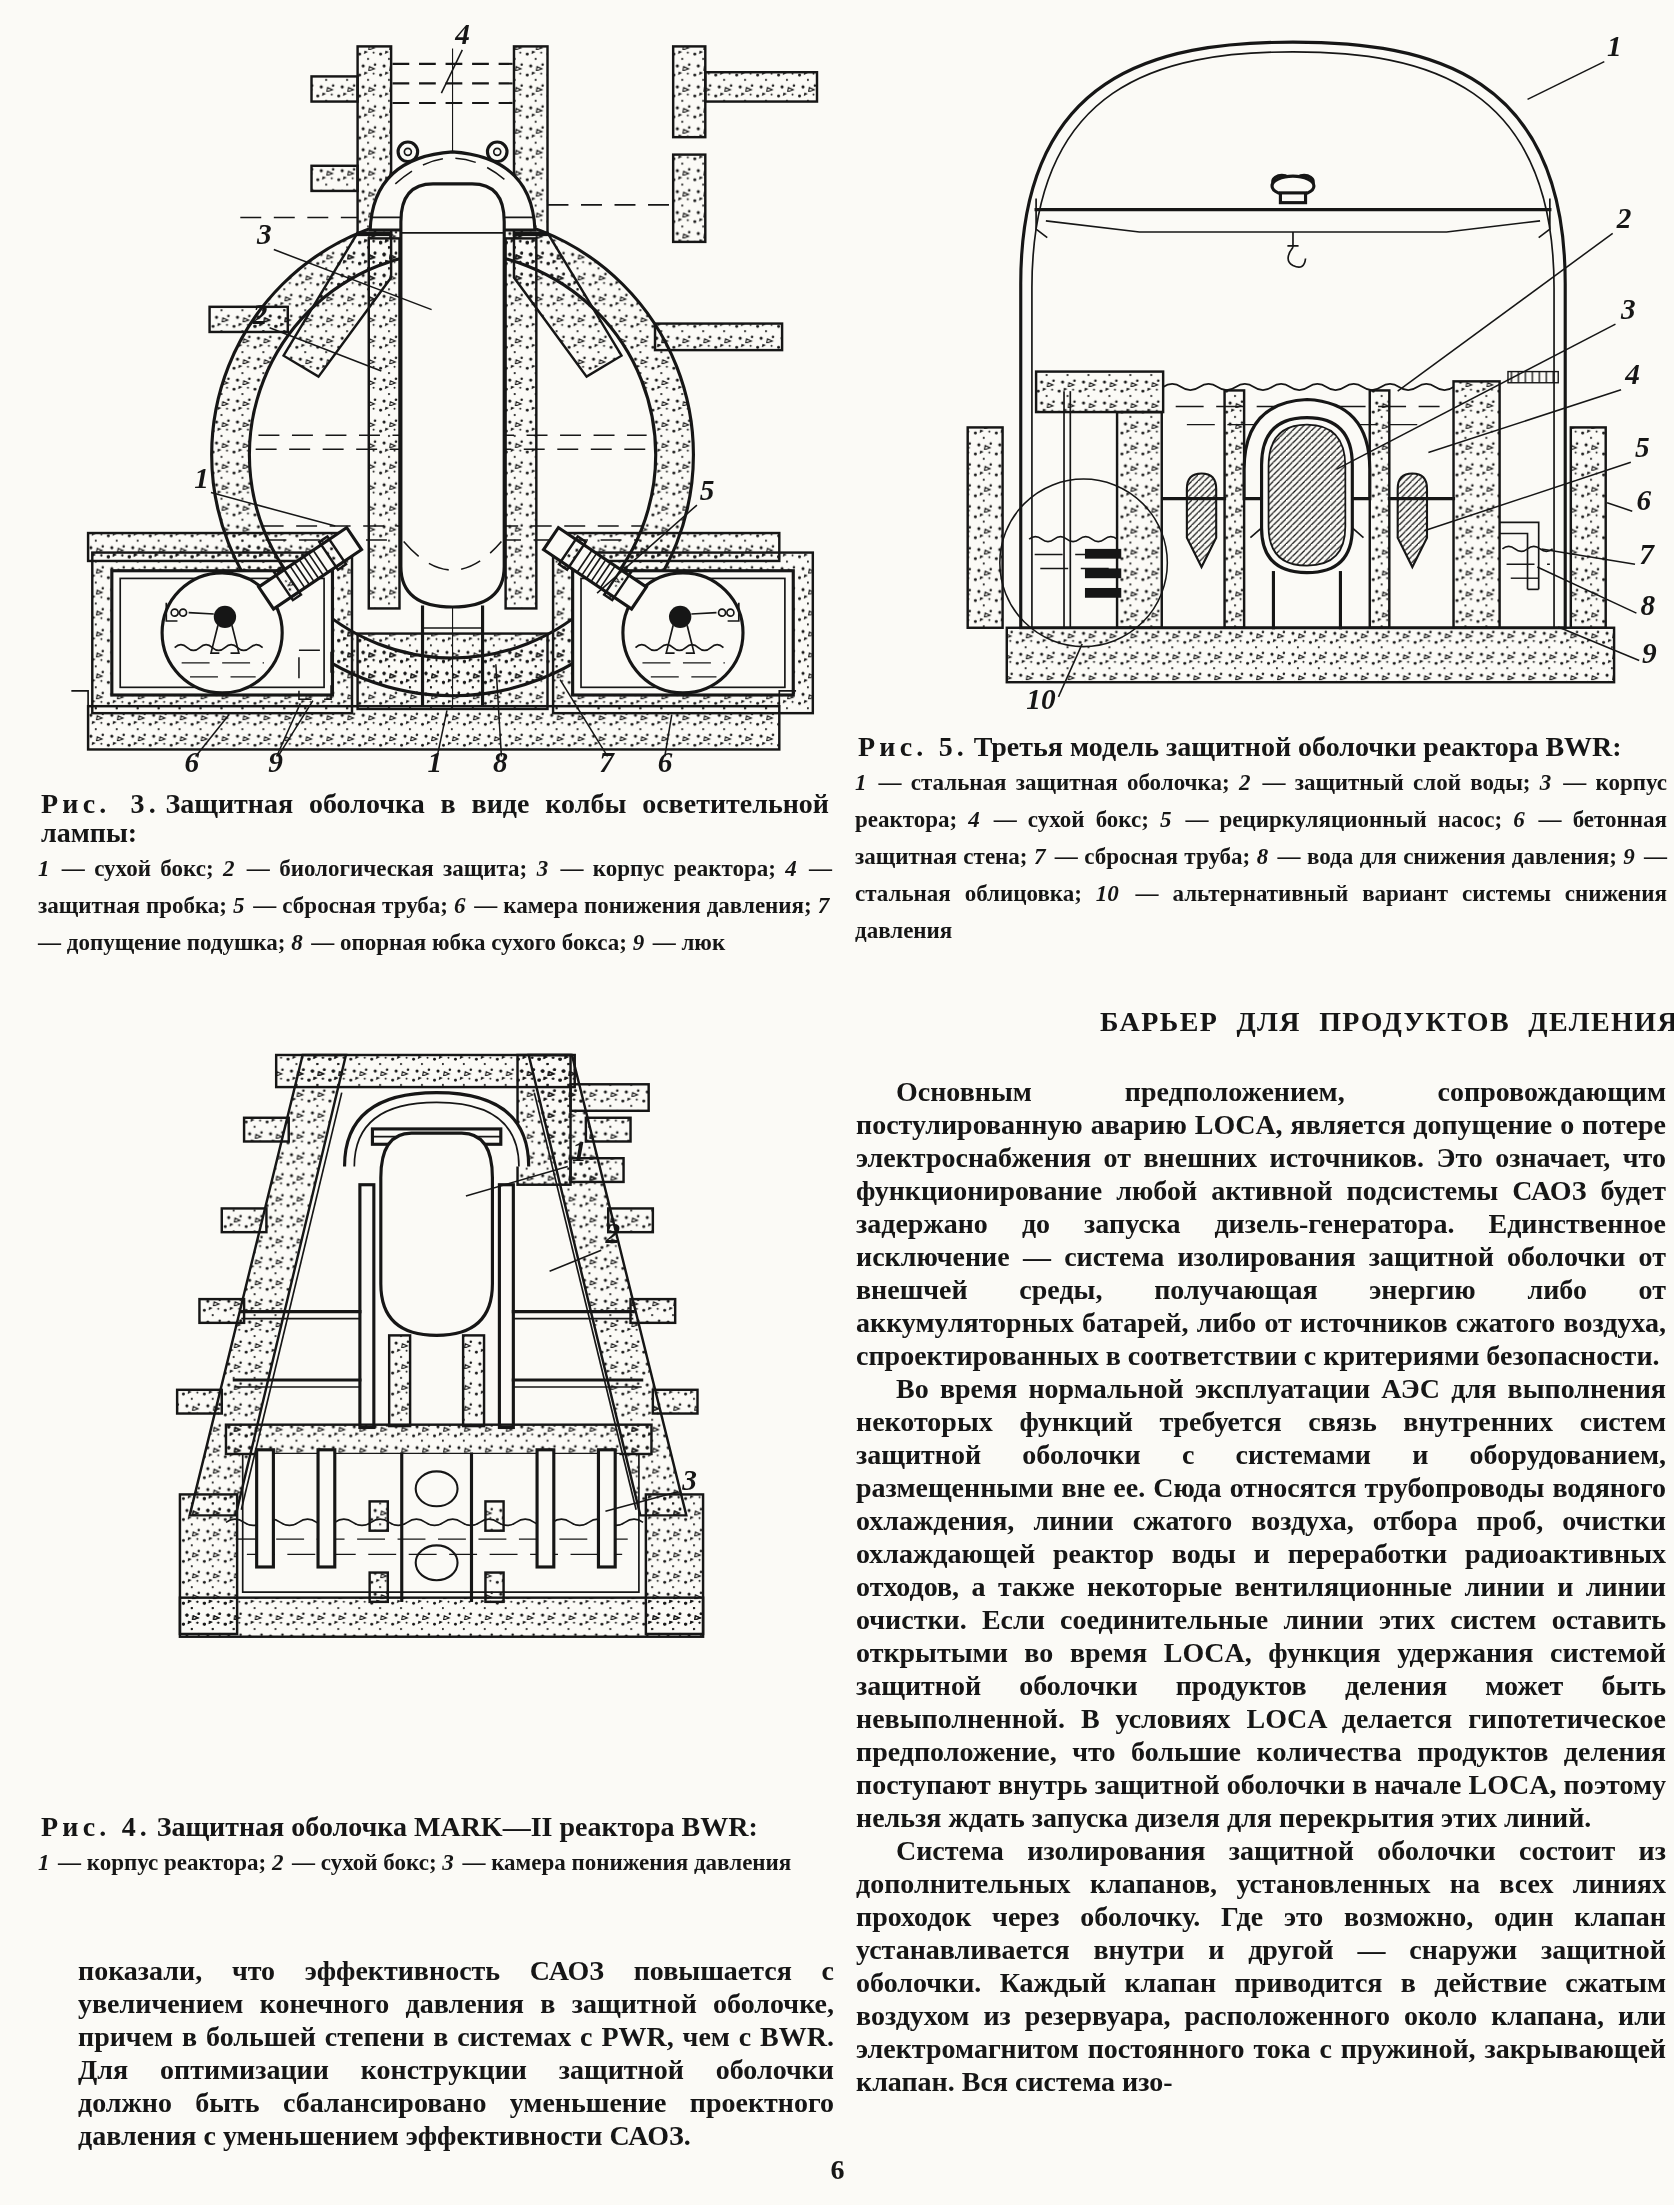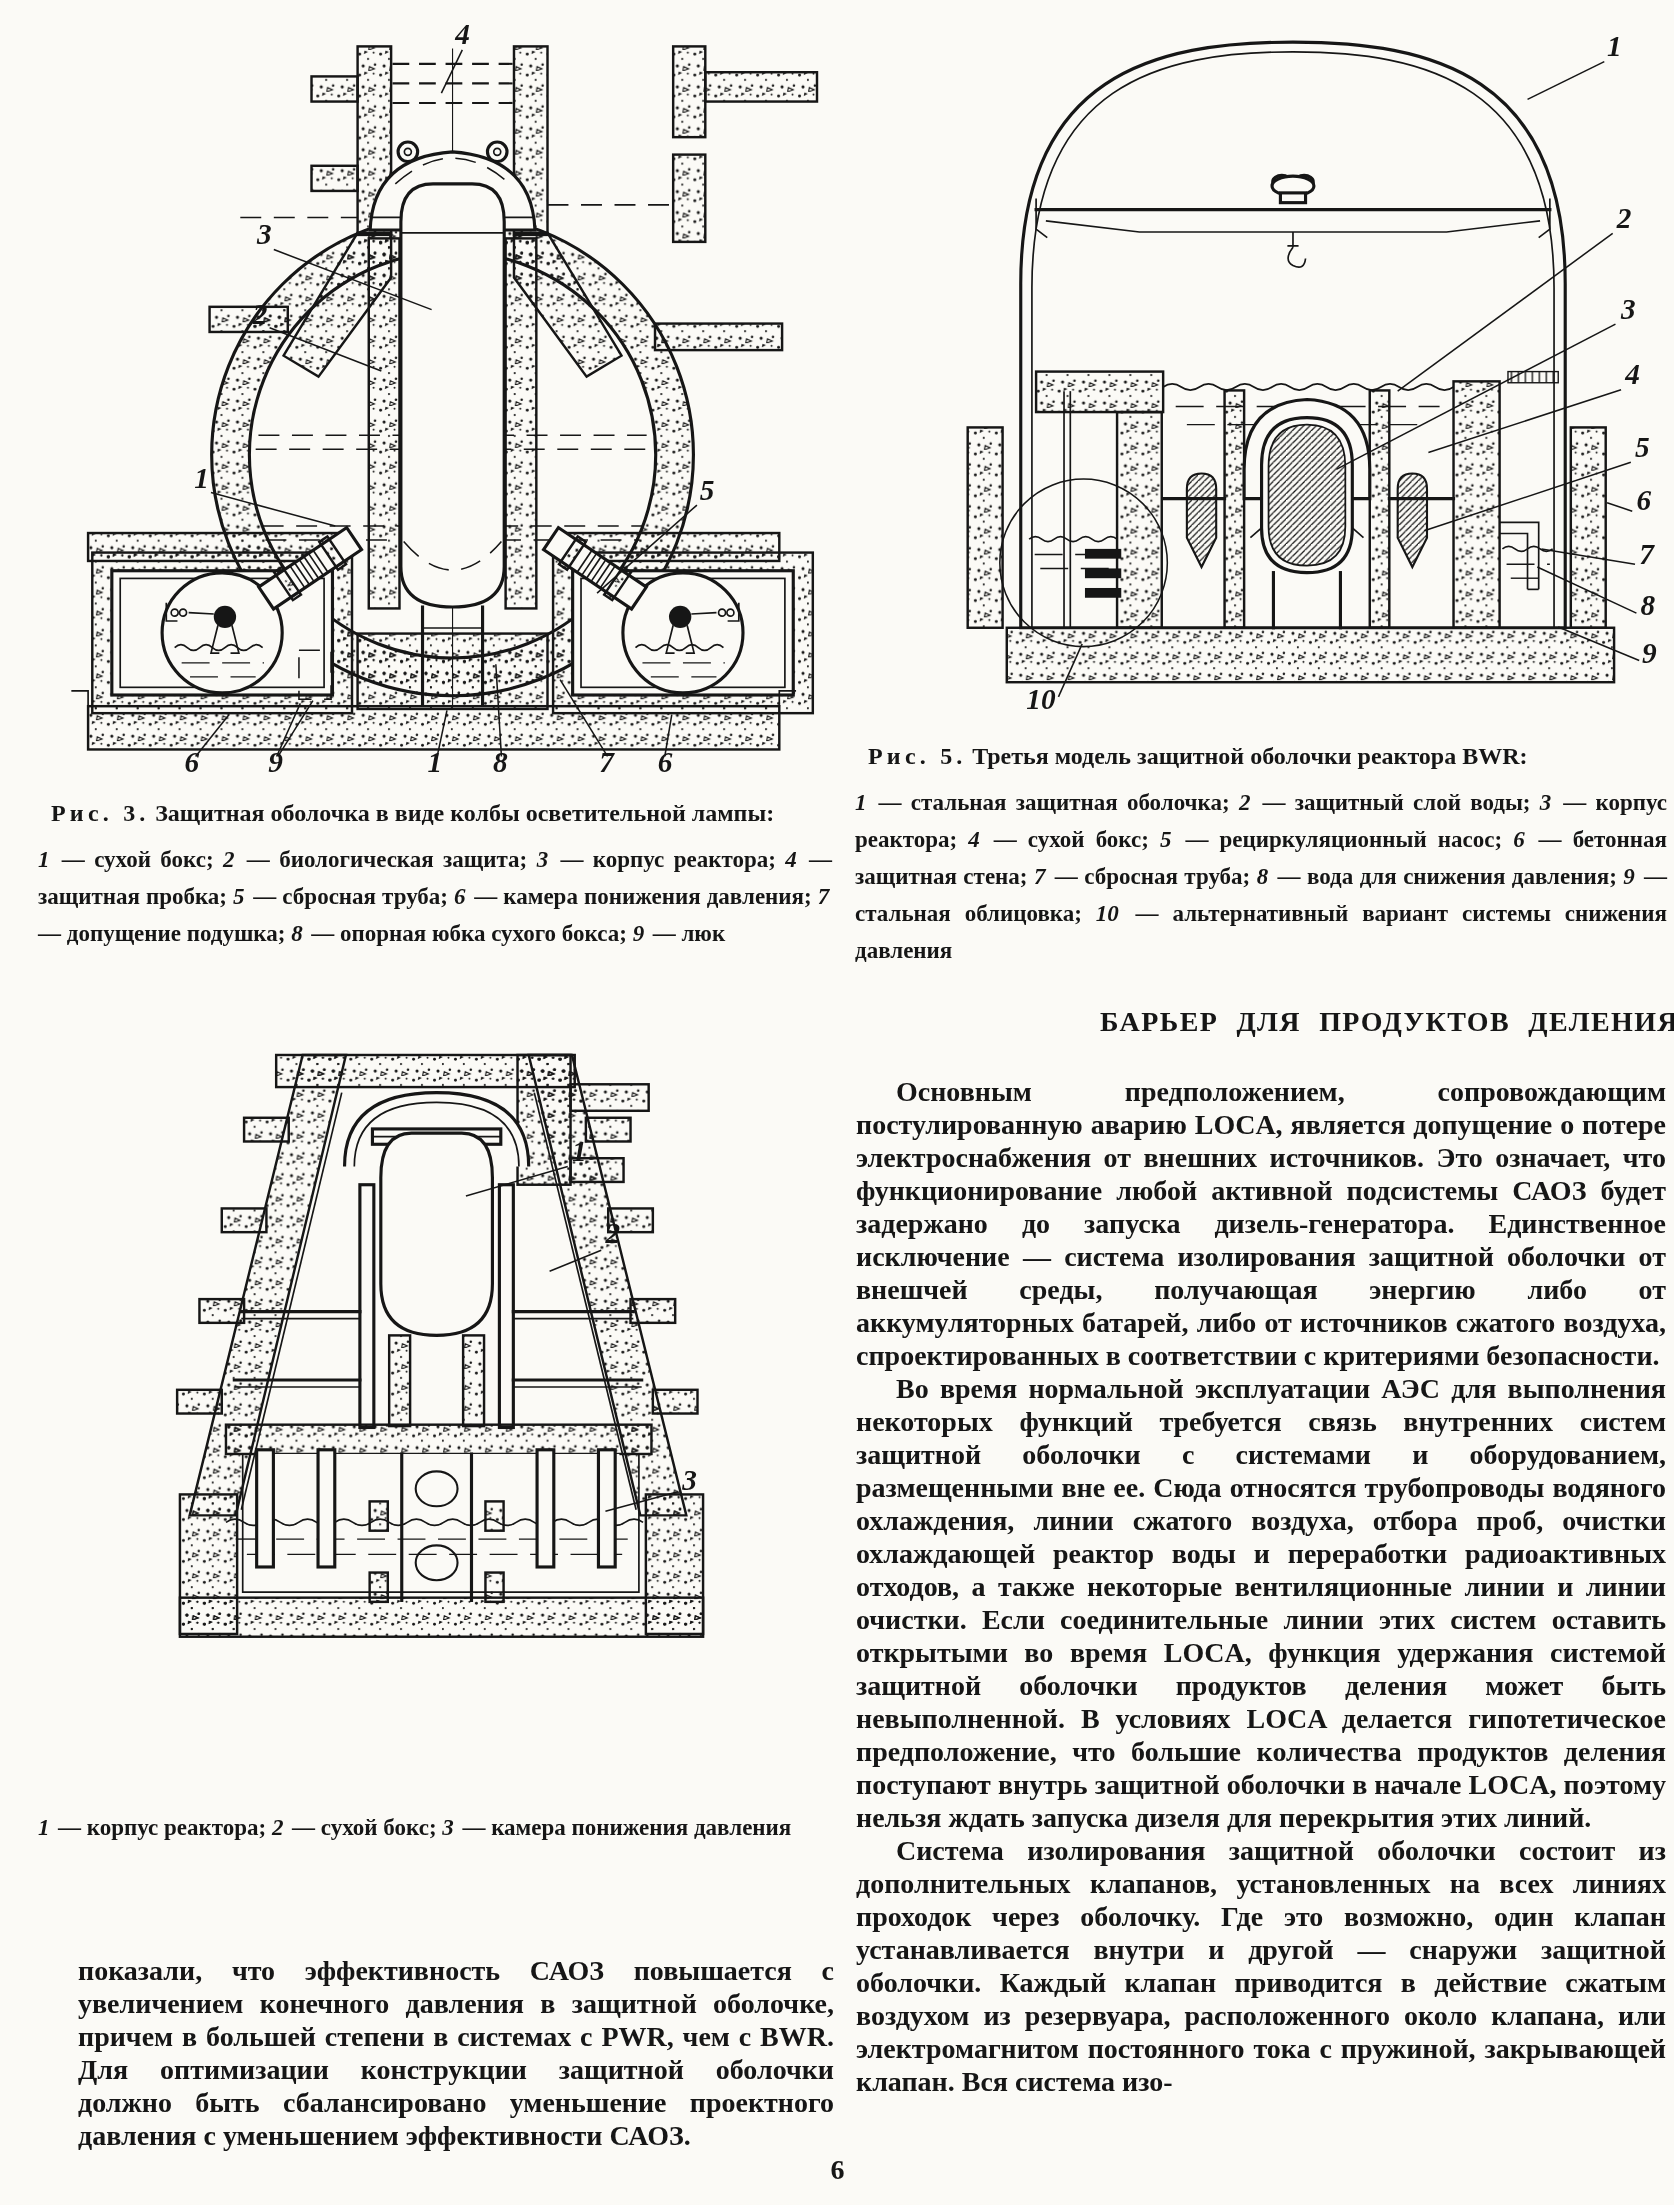--- a/index.html
+++ b/index.html
@@ -5,21 +5,21 @@
   html,body{margin:0;padding:0;}
   body{
     position:relative;width:1675px;height:2205px;
     background:#fbfaf6;color:#161616;
     font-family:"Liberation Serif",serif;overflow:hidden;
   }
   .blk{position:absolute;}
   .body-text{font-size:28px;line-height:33px;text-align:justify;font-weight:700;}
   .body-text p{margin:0;text-indent:40px;}
   .body-text p.noind{text-indent:0;margin-left:40px;}
-  .cap{font-size:24px;line-height:29px;font-weight:700;text-align:justify;margin:13px;}
+  .cap{font-size:28px;line-height:29px;font-weight:700;text-align:justify;margin:3px;}
   .cap .cap-label{letter-spacing:4.2px;padding-right:5.6px;}
   .legend{font-size:23px;line-height:37px;font-weight:700;text-align:justify;margin:0;}
   .legend i{font-style:italic;padding-right:2.8px;}
   .legend .li{white-space:normal;}
   .heading{font-size:28px;font-weight:700;text-align:right;letter-spacing:1.4px;word-spacing:9.8px;margin:12px;}
   .pagenum{font-size:28px;font-weight:600;text-align:center;margin:0;}
   svg text{font:italic 600 42px "Liberation Serif",serif;fill:#161616;}
   .cn{fill:url(#pConc);stroke:#161616;stroke-width:3.5;}
   .wh{fill:#fbfaf6;stroke:#161616;stroke-width:4.5;}
   .ln{fill:none;stroke:#161616;stroke-width:4.5;stroke-linecap:square;}
@@ -411,20 +411,21 @@
 
 <h2 class="blk heading" style="left:855px;top:994px;width:812px">БАРЬЕР ДЛЯ ПРОДУКТОВ ДЕЛЕНИЯ</h2>
 
 <div class="blk body-text" style="left:856px;top:1075px;width:810px">
   <p>Основным предположением, сопровождающим постулированную аварию LOCA, является допущение о потере электроснабжения от внешних источников. Это означает, что функционирование любой активной подсистемы САОЗ будет задержано до запуска дизель-генератора. Единственное исключение — система изолирования защитной оболочки от внешчей среды, получающая энергию либо от аккумуляторных батарей, либо от источников сжатого воздуха, спроектированных в соответствии с критериями безопасности.</p>
   <p>Во время нормальной эксплуатации АЭС для выполнения некоторых функций требуется связь внутренних систем защитной оболочки с системами и оборудованием, размещенными вне ее. Сюда относятся трубопроводы водяного охлаждения, линии сжатого воздуха, отбора проб, очистки охлаждающей реактор воды и переработки радиоактивных отходов, а также некоторые вентиляционные линии и линии очистки. Если соединительные линии этих систем оставить открытыми во время LOCA, функция удержания системой защитной оболочки продуктов деления может быть невыполненной. В условиях LOCA делается гипотетическое предположение, что большие количества продуктов деления поступают внутрь защитной оболочки в начале LOCA, поэтому нельзя ждать запуска дизеля для перекрытия этих линий.</p>
   <p>Система изолирования защитной оболочки состоит из дополнительных клапанов, установленных на всех линиях проходок через оболочку. Где это возможно, один клапан устанавливается внутри и другой — снаружи защитной оболочки. Каждый клапан приводится в действие сжатым воздухом из резервуара, расположенного около клапана, или электромагнитом постоянного тока с пружиной, закрывающей клапан. Вся система изо-</p>
 </div>
 
 <div class="blk" style="left:38px;top:1809px;width:794px">
+  <p class="cap"><span class="cap-label">Рис. 4.</span><span>Защитная оболочка MARK—II реактора BWR:</span></p>
   <p class="legend">
     <span class="li"><i>1</i> <span>— корпус реактора;</span></span>
     <span class="li"><i>2</i> <span>— сухой бокс;</span></span>
     <span class="li"><i>3</i> <span>— камера понижения давления</span></span>
   </p>
 </div>
 
 <div class="blk body-text" style="left:38px;top:1954px;width:796px;line-height:33px">
   <p class="noind">показали, что эффективность САОЗ повышается с увеличением конечного давления в защитной оболочке, причем в большей степени в системах с PWR, чем с BWR. Для оптимизации конструкции защитной оболочки должно быть сбалансировано уменьшение проектного давления с уменьшением эффективности САОЗ.</p>
 </div>

